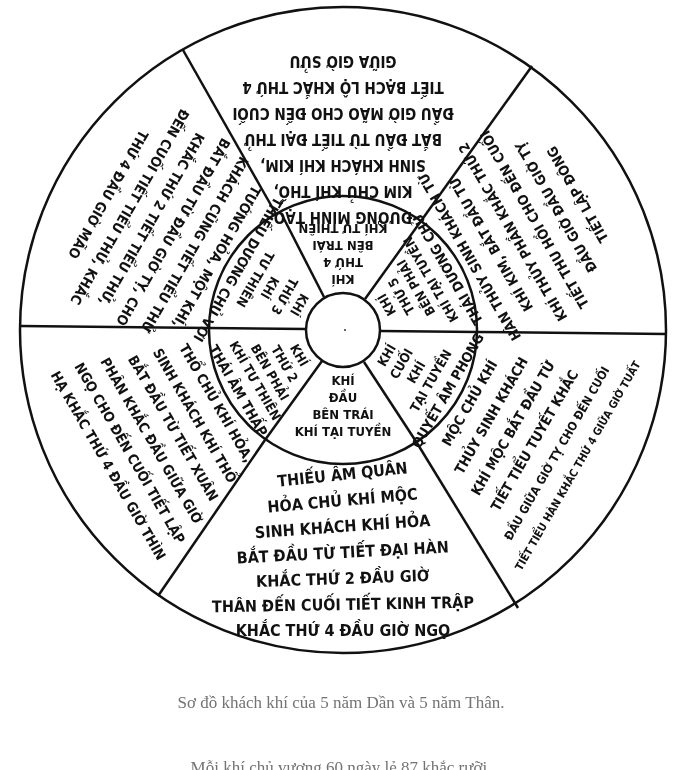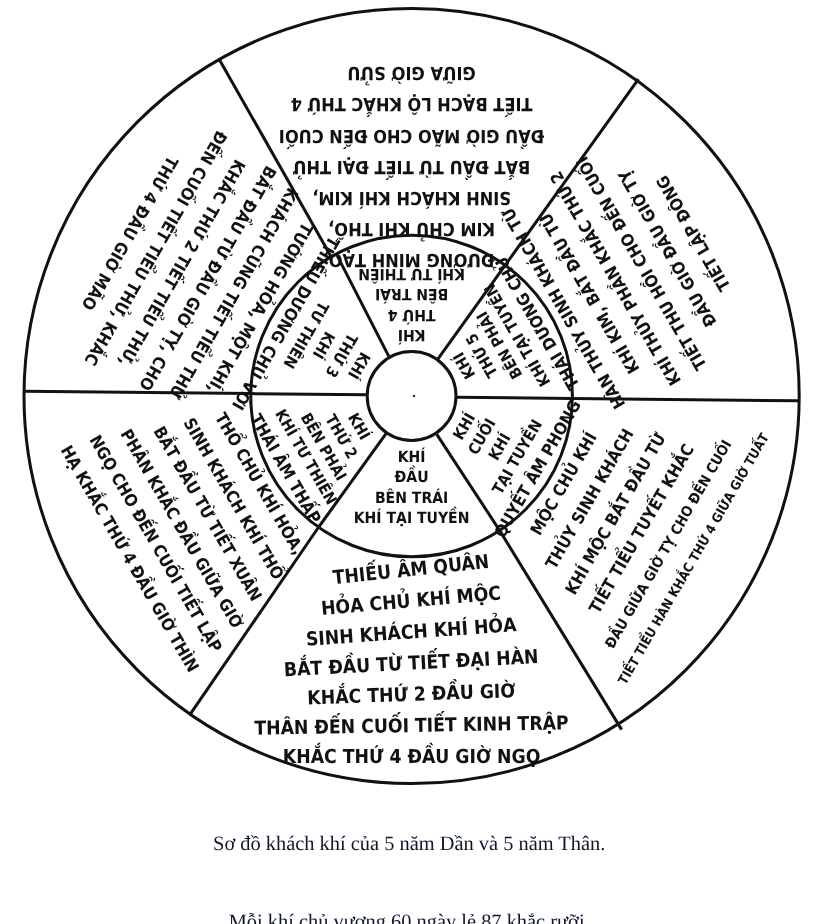--- a/index.html
+++ b/index.html
@@ -1,19 +1,19 @@
 <!DOCTYPE html>
 <html><head>
 <meta charset="utf-8">
 <style>
   html, body { margin: 0; padding: 0; background: #ffffff; }
   body { width: 682px; height: 770px; position: relative; overflow: hidden; font-family: "DejaVu Sans", sans-serif; }
   #diagram { position: absolute; left: 0; top: 0; width: 682px; height: 660px; }
   #diagram text { font-family: "DejaVu Sans Condensed", "DejaVu Sans", sans-serif; font-weight: bold; fill: #111; }
-  .caption { position: absolute; left: 0; width: 682px; text-align: center; font-family: "Liberation Serif", "DejaVu Serif", serif; font-size: 17px; color: #0f172a; }
+  .caption { position: absolute; left: 0; width: 682px; text-align: center; font-family: "Liberation Serif", "DejaVu Serif", serif; font-size: 17px; color: #737373; }
   .cap1 { top: 693px; }
   .cap2 { top: 726px; margin-top: 32px; }
 </style>
 </head>
 <body>
 
 <svg id="diagram" viewBox="0 0 682 660" xmlns="http://www.w3.org/2000/svg">
 
   <circle cx="343" cy="330" r="323" fill="none" stroke="#111" stroke-width="2.5"></circle>
   <circle cx="343" cy="330" r="134" fill="none" stroke="#111" stroke-width="2.5"></circle>

